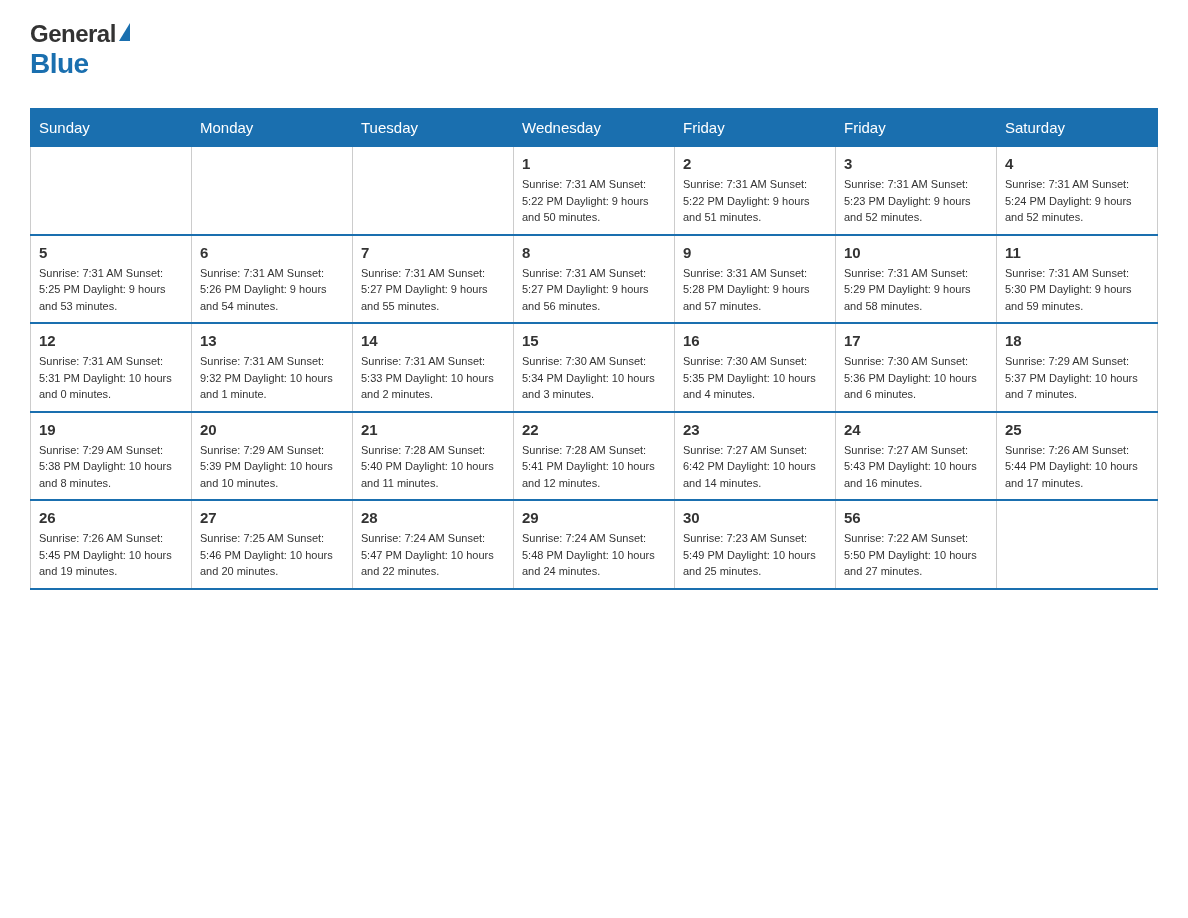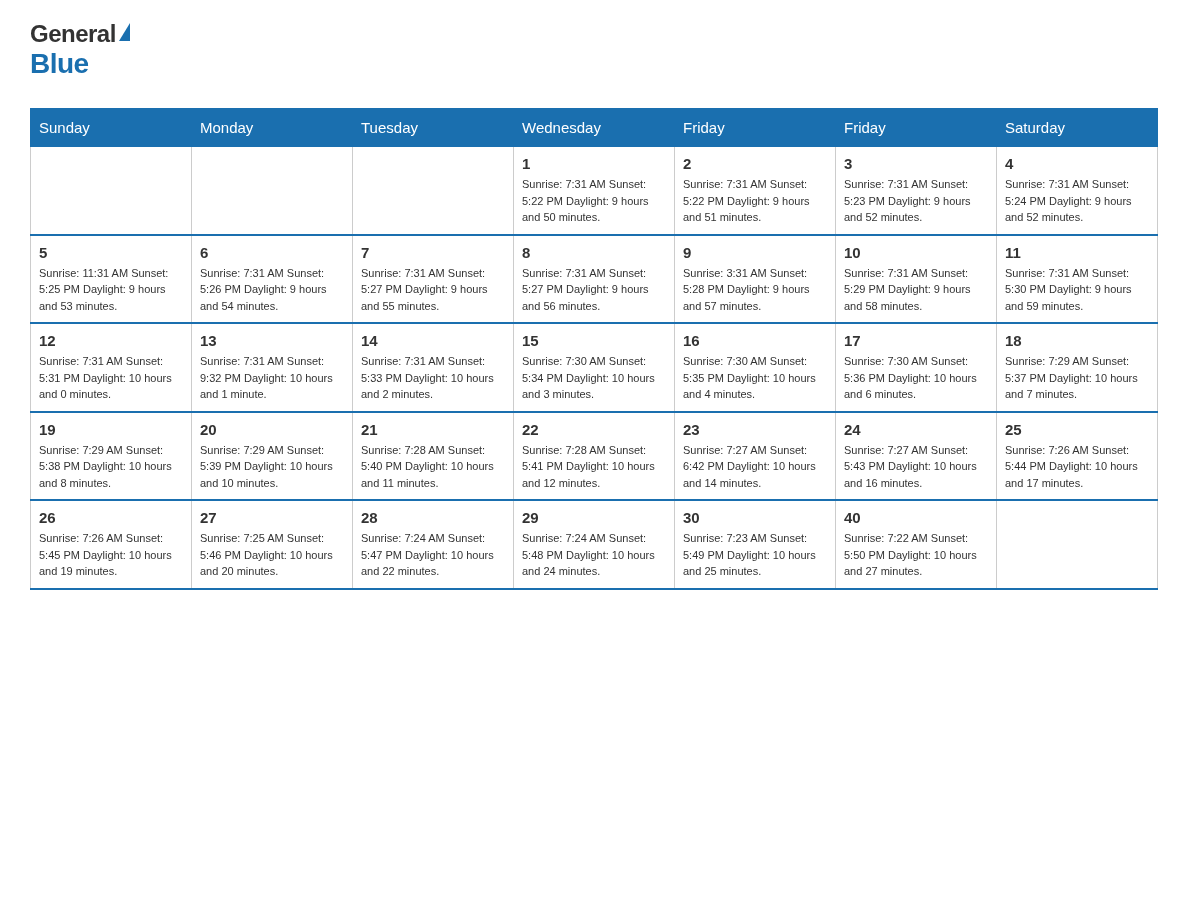--- a/index.html
+++ b/index.html
@@ -154,21 +154,21 @@
           <span class="day-number">4</span>
           <div class="day-info">Sunrise: 7:31 AM
 Sunset: 5:24 PM
 Daylight: 9 hours
 and 52 minutes.</div>
         </td>
       </tr>
       <tr>
         <td>
           <span class="day-number">5</span>
-          <div class="day-info">Sunrise: 11:31 AM
+          <div class="day-info">Sunrise: 7:31 AM
 Sunset: 5:25 PM
 Daylight: 9 hours
 and 53 minutes.</div>
         </td>
         <td>
           <span class="day-number">6</span>
           <div class="day-info">Sunrise: 7:31 AM
 Sunset: 5:26 PM
 Daylight: 9 hours
 and 54 minutes.</div>
@@ -341,21 +341,21 @@
 and 24 minutes.</div>
         </td>
         <td>
           <span class="day-number">30</span>
           <div class="day-info">Sunrise: 7:23 AM
 Sunset: 5:49 PM
 Daylight: 10 hours
 and 25 minutes.</div>
         </td>
         <td>
-          <span class="day-number">40</span>
+          <span class="day-number">56</span>
           <div class="day-info">Sunrise: 7:22 AM
 Sunset: 5:50 PM
 Daylight: 10 hours
 and 27 minutes.</div>
         </td>
         <td></td>
       </tr>
     </tbody>
 </table>
 

